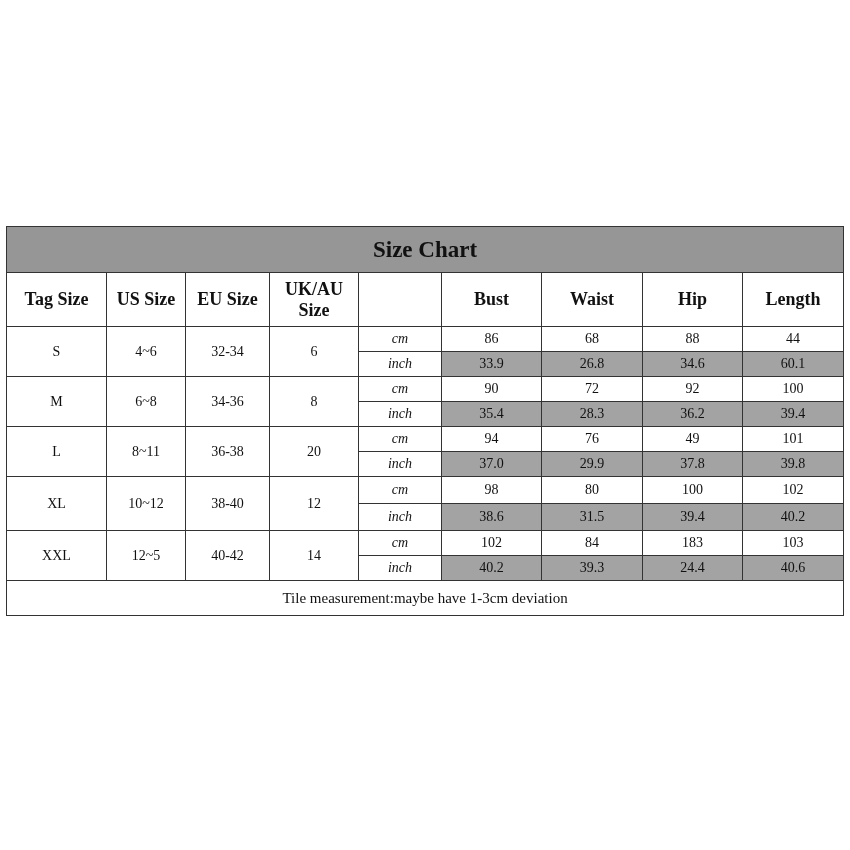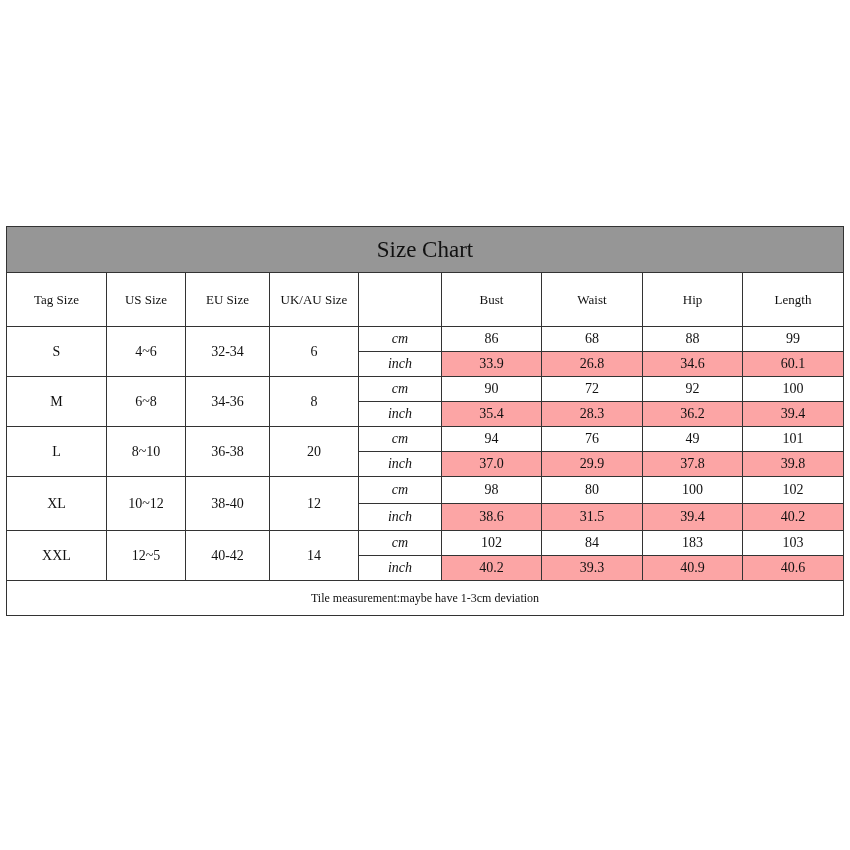--- a/index.html
+++ b/index.html
@@ -1,24 +1,24 @@
 <!DOCTYPE html>
 <html><head>
 <meta charset="utf-8">
 <style>
   html, body { margin:0; padding:0; background:#ffffff; }
   body { width:850px; height:850px; position:relative; font-family:"Liberation Serif", "DejaVu Serif", serif; color:#111; }
   .chart { position:absolute; left:6px; top:226px; width:837px; border-collapse:collapse; table-layout:fixed; }
   .chart td, .chart th { border:1.5px solid #333; text-align:center; vertical-align:middle; padding:0; }
-  .title { background:#969696; height:45px; font-size:23px; font-weight:normal; }
-  .hdr { height:54px; font-size:13px; font-weight:normal; }
+  .title { background:#969696; height:45px; font-size:23px; font-weight:bold; }
+  .hdr { height:54px; font-size:18px; font-weight:bold; }
   .cell { font-size:14px; }
   .unit { font-size:14px; height:24px;font-style:italic; }
-  .gray { background:#fca5a5; }
-  .note { height:34px; font-size:12px;margin-left:6px; }
+  .gray { background:#a3a3a3; }
+  .note { height:34px; font-size:15px;margin-left:6px; }
 </style>
 </head>
 <body>
 
 <table class="chart">
   <colgroup>
     <col style="width:100px">
       <col style="width:79px">
       <col style="width:84px">
       <col style="width:89px">
@@ -46,21 +46,21 @@
 
   <tr>
     <td class="cell" rowspan="2">S</td>
     <td class="cell" rowspan="2">4~6</td>
     <td class="cell" rowspan="2">32-34</td>
     <td class="cell" rowspan="2">6</td>
     <td class="unit">cm</td>
     <td class="cell">86</td>
     <td class="cell">68</td>
     <td class="cell">88</td>
-    <td class="cell">99</td>
+    <td class="cell">44</td>
   </tr>
   <tr>
     <td class="unit">inch</td>
     <td class="cell gray">33.9</td>
     <td class="cell gray">26.8</td>
     <td class="cell gray">34.6</td>
     <td class="cell gray">60.1</td>
   </tr>
 
   <tr>
@@ -77,21 +77,21 @@
   <tr>
     <td class="unit">inch</td>
     <td class="cell gray">35.4</td>
     <td class="cell gray">28.3</td>
     <td class="cell gray">36.2</td>
     <td class="cell gray">39.4</td>
   </tr>
 
   <tr>
     <td class="cell" rowspan="2">L</td>
-    <td class="cell" rowspan="2">8~10</td>
+    <td class="cell" rowspan="2">8~11</td>
     <td class="cell" rowspan="2">36-38</td>
     <td class="cell" rowspan="2">20</td>
     <td class="unit">cm</td>
     <td class="cell">94</td>
     <td class="cell">76</td>
     <td class="cell">49</td>
     <td class="cell">101</td>
   </tr>
   <tr>
     <td class="unit">inch</td>
@@ -128,21 +128,21 @@
     <td class="unit">cm</td>
     <td class="cell">102</td>
     <td class="cell">84</td>
     <td class="cell">183</td>
     <td class="cell">103</td>
   </tr>
   <tr>
     <td class="unit">inch</td>
     <td class="cell gray">40.2</td>
     <td class="cell gray">39.3</td>
-    <td class="cell gray">40.9</td>
+    <td class="cell gray">24.4</td>
     <td class="cell gray">40.6</td>
   </tr>
 
   <tr>
     <td class="note" colspan="9">Tile measurement:maybe have 1-3cm deviation</td>
   </tr>
 </tbody>
   </table>
 
 </body></html>

